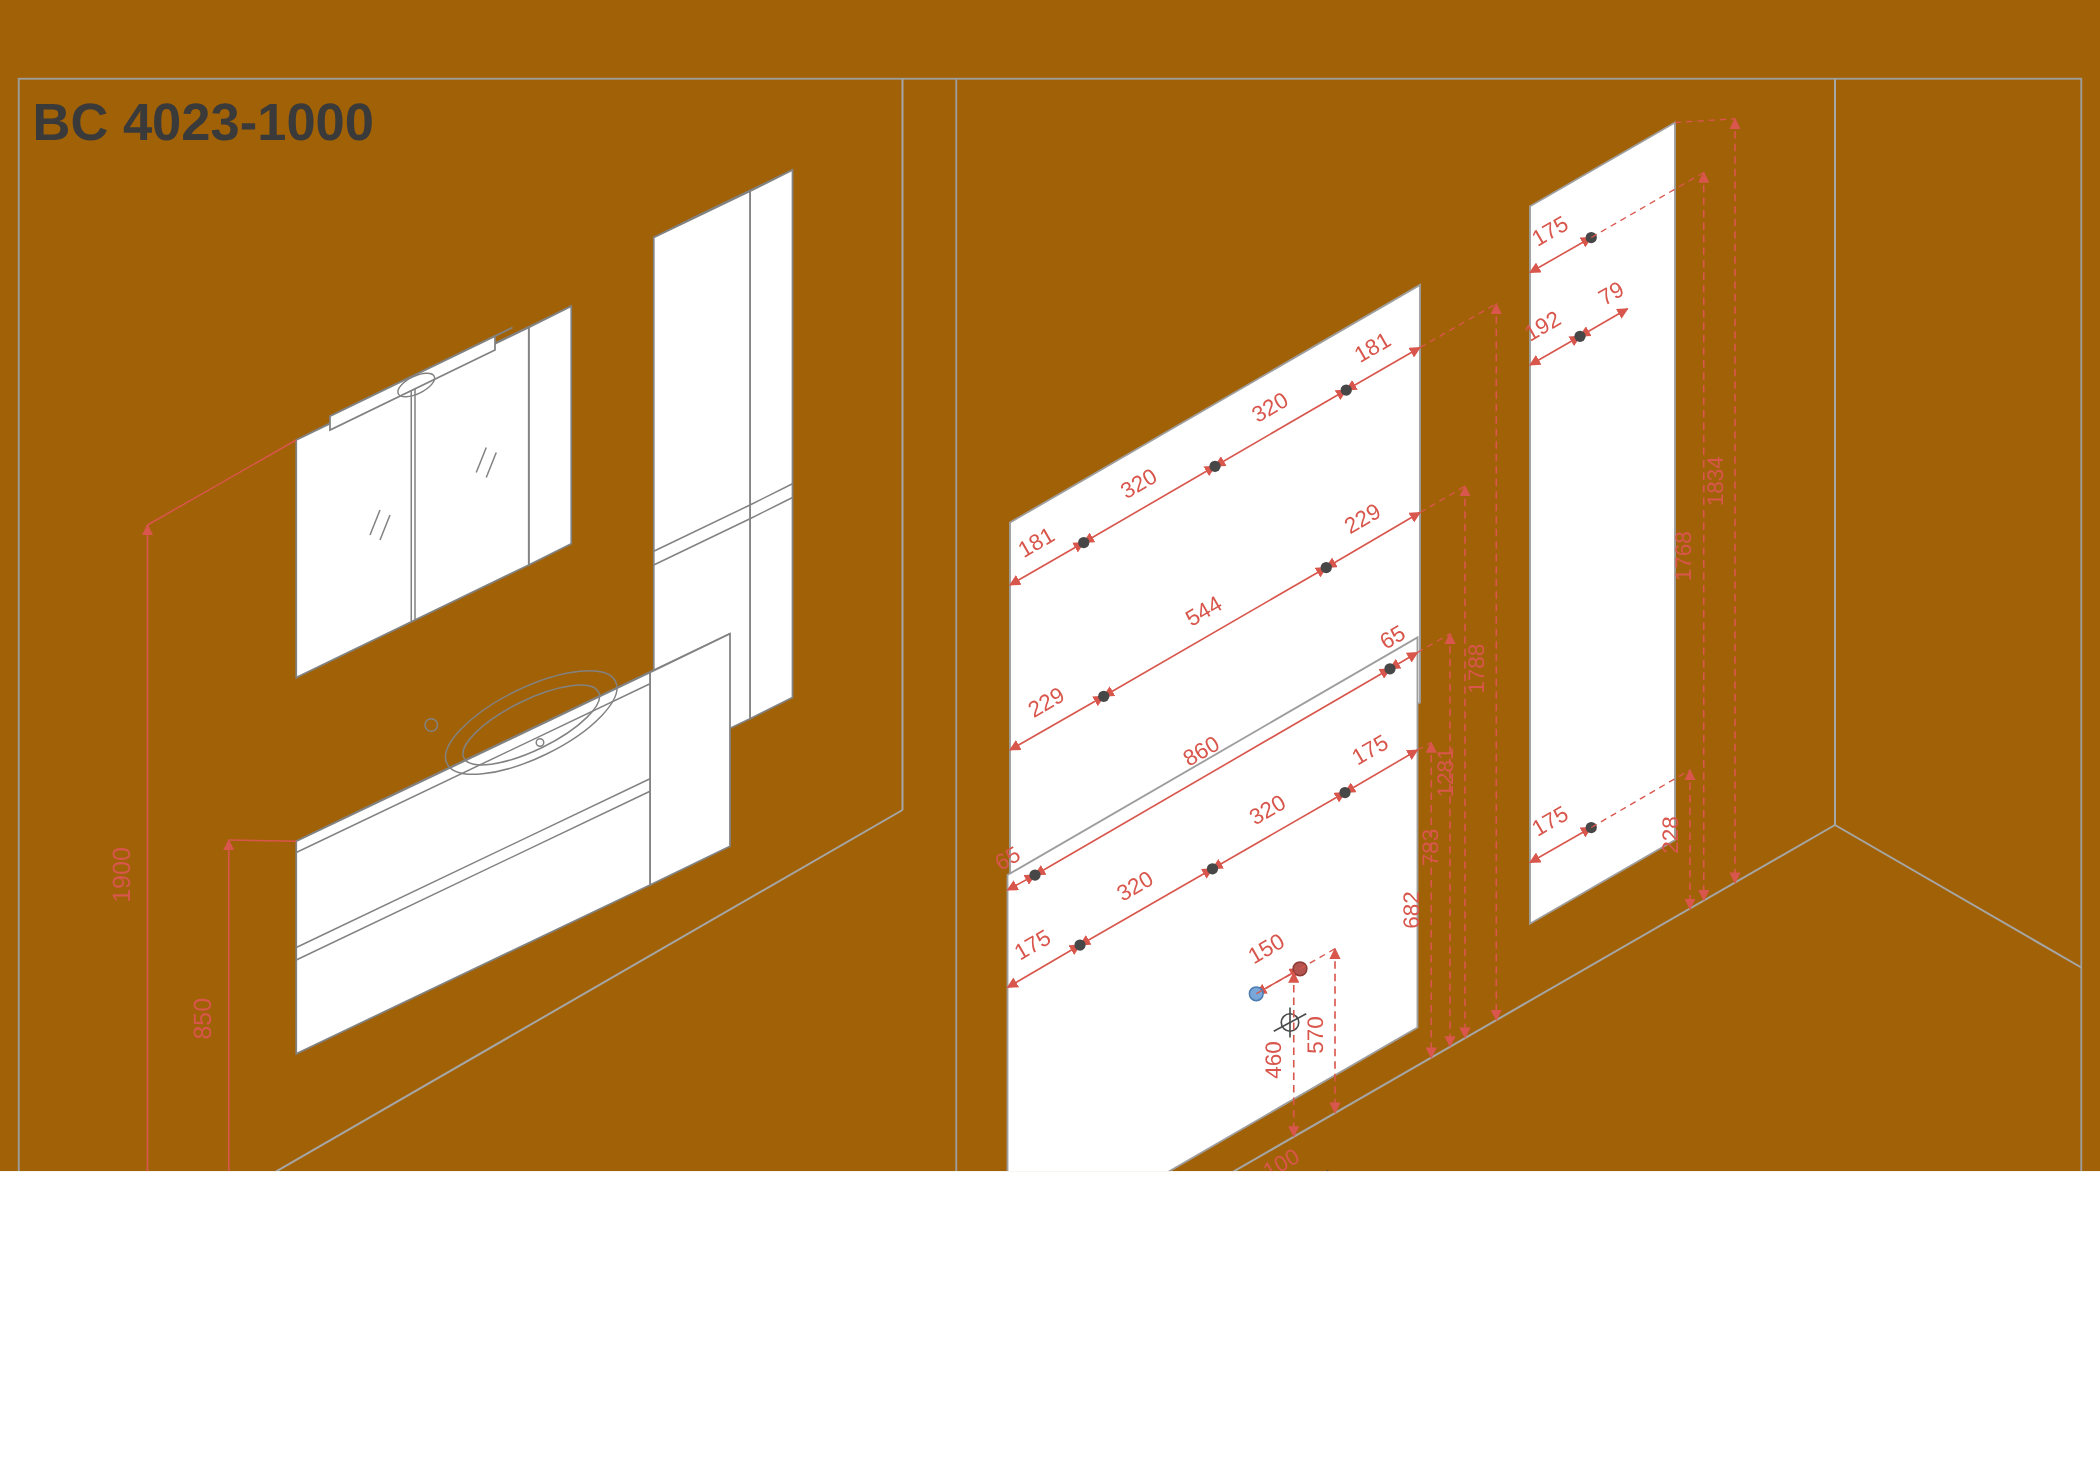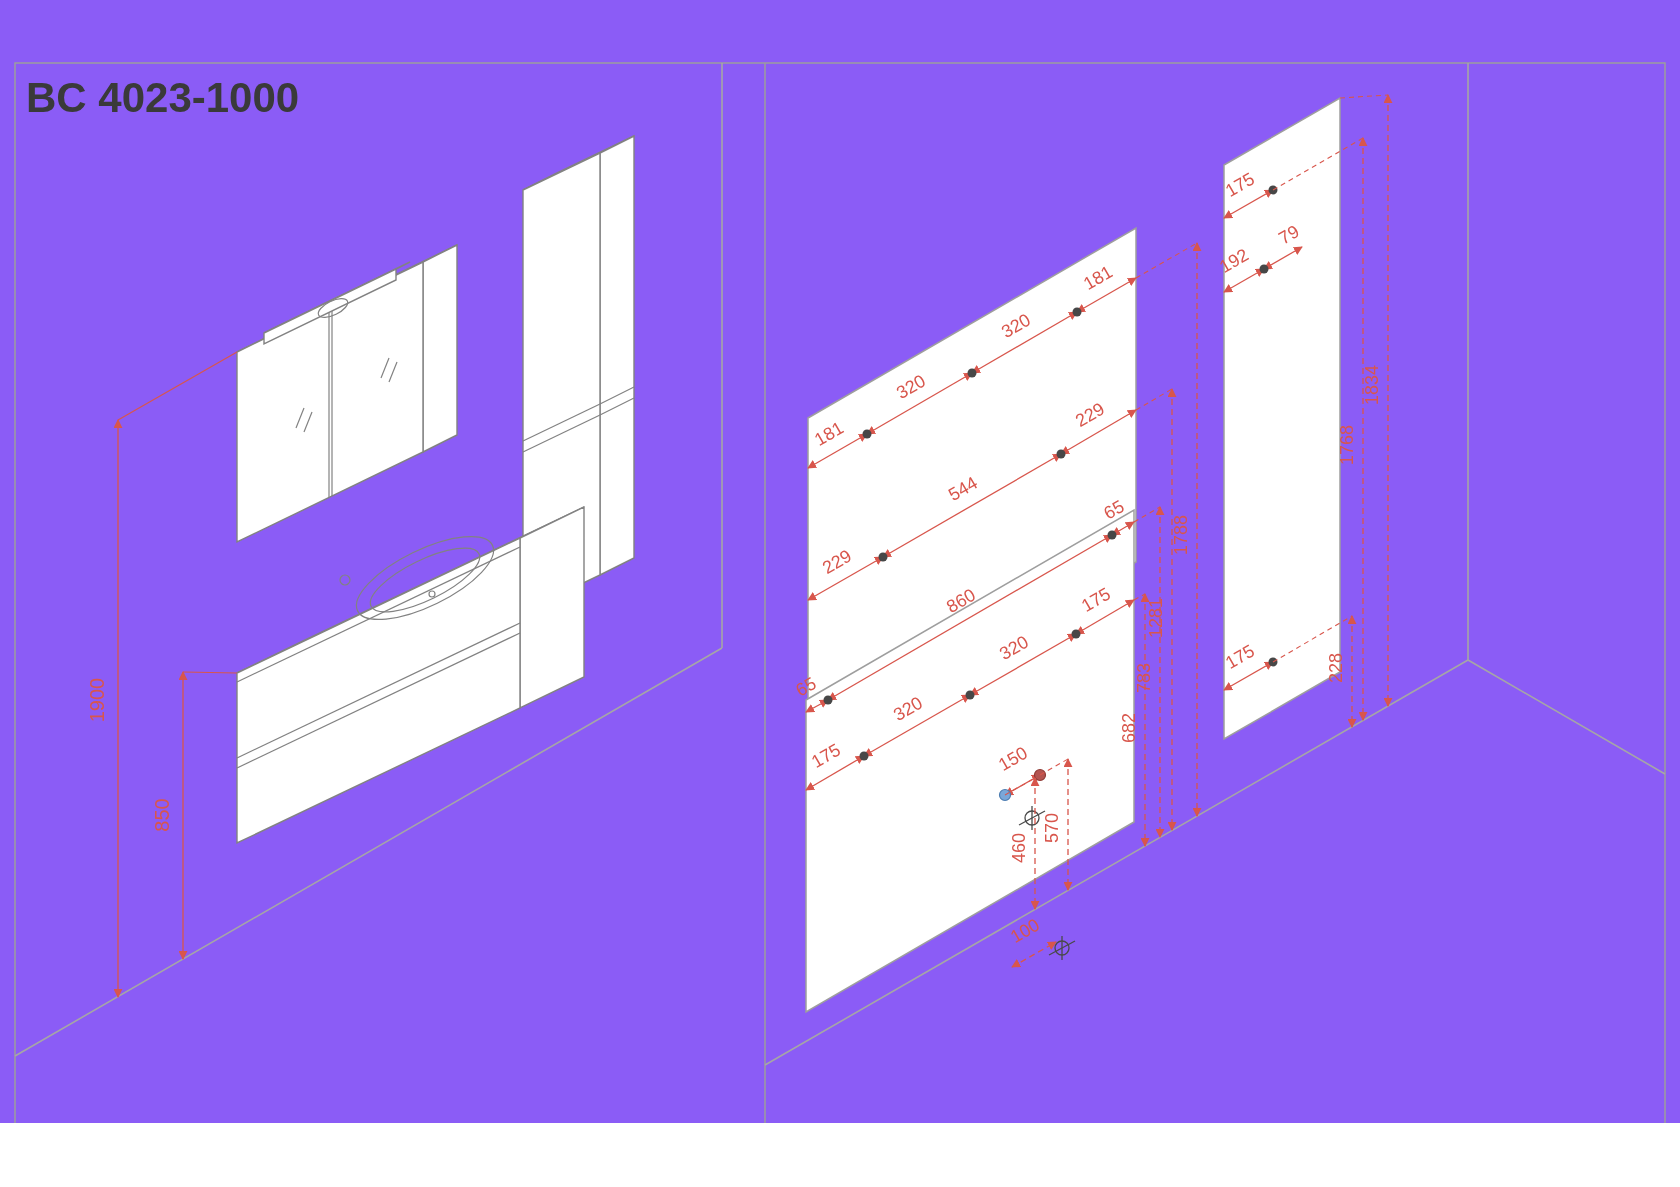--- a/index.html
+++ b/index.html
@@ -1,16 +1,16 @@
 <!DOCTYPE html>
 <html><head>
 <meta charset="utf-8">
 <style>
   html,body{margin:0;padding:0;background:#ffffff;}
-  #stage{position:relative;width:1680px;height:1123px;background:#8b5cf6;overflow:hidden;
+  #stage{position:relative;width:1680px;height:937px;background:#a16207;overflow:hidden;
          font-family:"Liberation Sans",sans-serif;}
   svg{position:absolute;left:0;top:0;}
   text{font-family:"Liberation Sans",sans-serif;}
   .room{stroke:#a6a6a6;stroke-width:1.6;fill:none;}
   .frame{stroke:#9d9d9d;stroke-width:1.5;fill:none;}
   .panel{stroke:#9e9e9e;stroke-width:1.5;fill:#ffffff;}
   .furn{stroke:#828282;stroke-width:1.4;fill:#ffffff;}
   .furn2{stroke:#828282;stroke-width:1.2;fill:none;}
   .dim{stroke:#d8564c;stroke-width:1.3;fill:none;}
   .dimd{stroke:#d8564c;stroke-width:1.3;fill:none;stroke-dasharray:6 4;}

